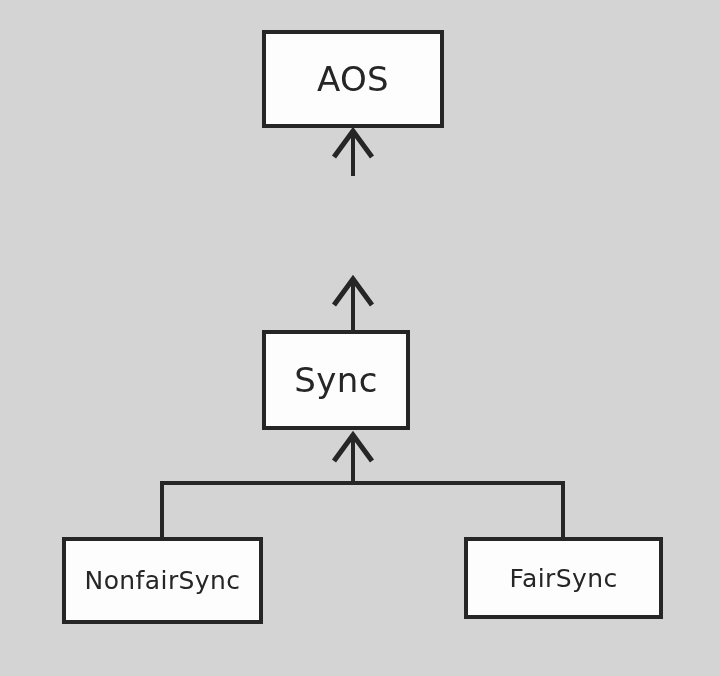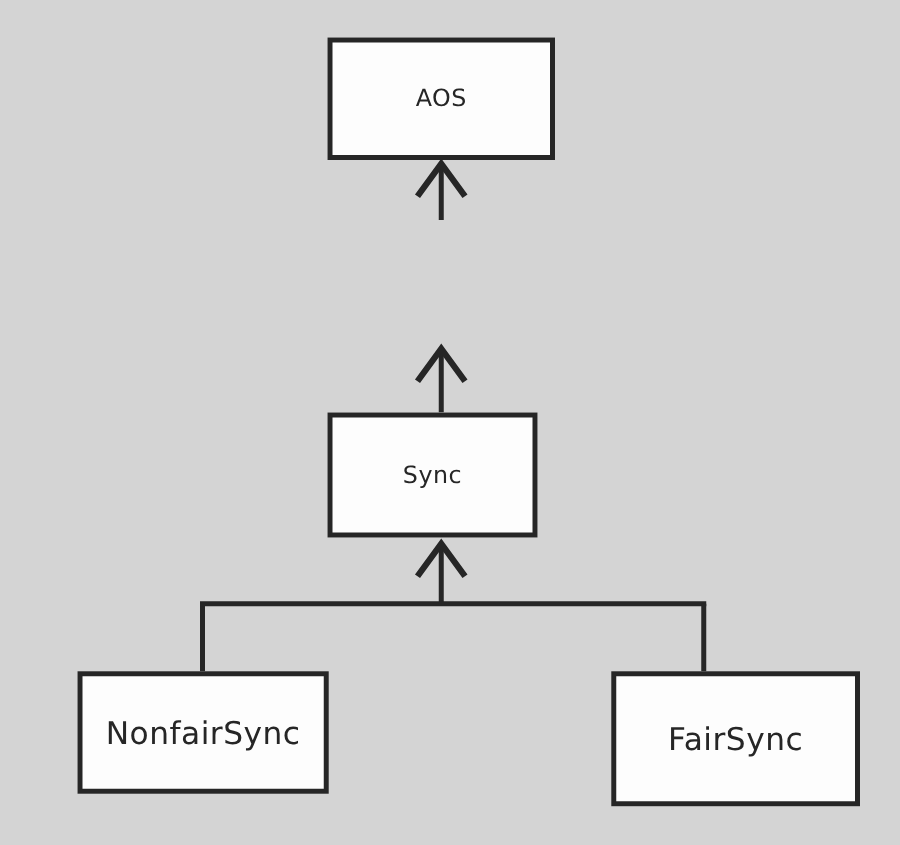--- a/index.html
+++ b/index.html
@@ -30,31 +30,31 @@
     box-sizing: border-box;
     background: #fdfdfd;
     border: 4px solid #262626;
     display: flex;
     align-items: center;
     justify-content: center;
     z-index: 2;
   }
   .uml-box-label {
     color: #262626;
-    font-size: 19px;
+    font-size: 34px;
     font-weight: 400;
     letter-spacing: 0.4px;
     line-height: 1;
     white-space: nowrap;
   }
   .box-aos   { left: 262px; top: 30px;  width: 182px; height: 98px; }
   .box-aqs   { left: 262px; top: 176px; width: 182px; height: 99px; }
-  .box-sync  { left: 262px; top: 330px; width: 168px; height: 100px; }
-  .box-nonfairsync { left: 62px;  top: 537px; width: 201px; height: 98px; }
-  .box-fairsync    { left: 464px; top: 537px; width: 199px; height: 108px; margin-left: 25px; }
+  .box-sync  { left: 262px; top: 330px; width: 148px; height: 100px; }
+  .box-nonfairsync { left: 62px;  top: 537px; width: 201px; height: 87px; }
+  .box-fairsync    { left: 464px; top: 537px; width: 199px; height: 82px; }
   .box-nonfairsync .uml-box-label,
   .box-fairsync .uml-box-label { font-size: 25px; }
 </style>
 </head>
 <body>
 
 <div id="diagram-root">
 
   <svg id="connector-layer" viewBox="0 0 720 676" width="720" height="676" aria-hidden="true">
     <g stroke="#262626" stroke-width="4" fill="none" stroke-linecap="butt">

